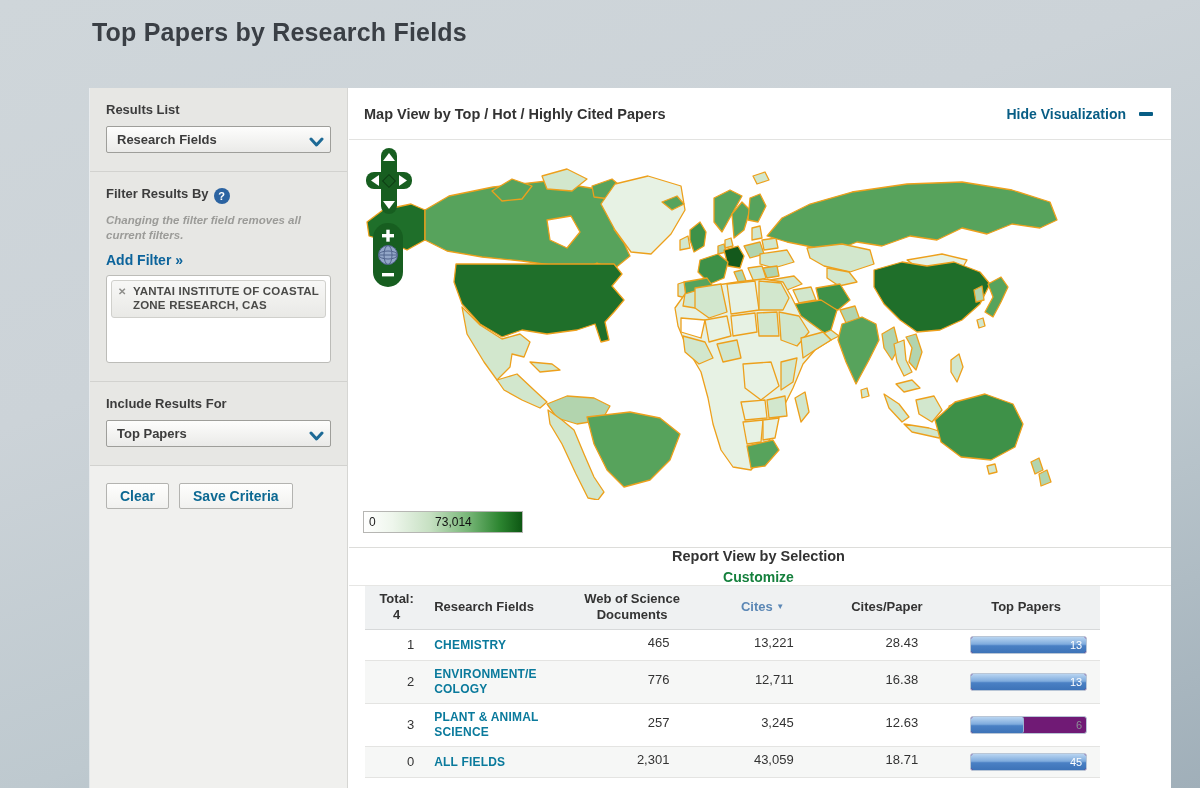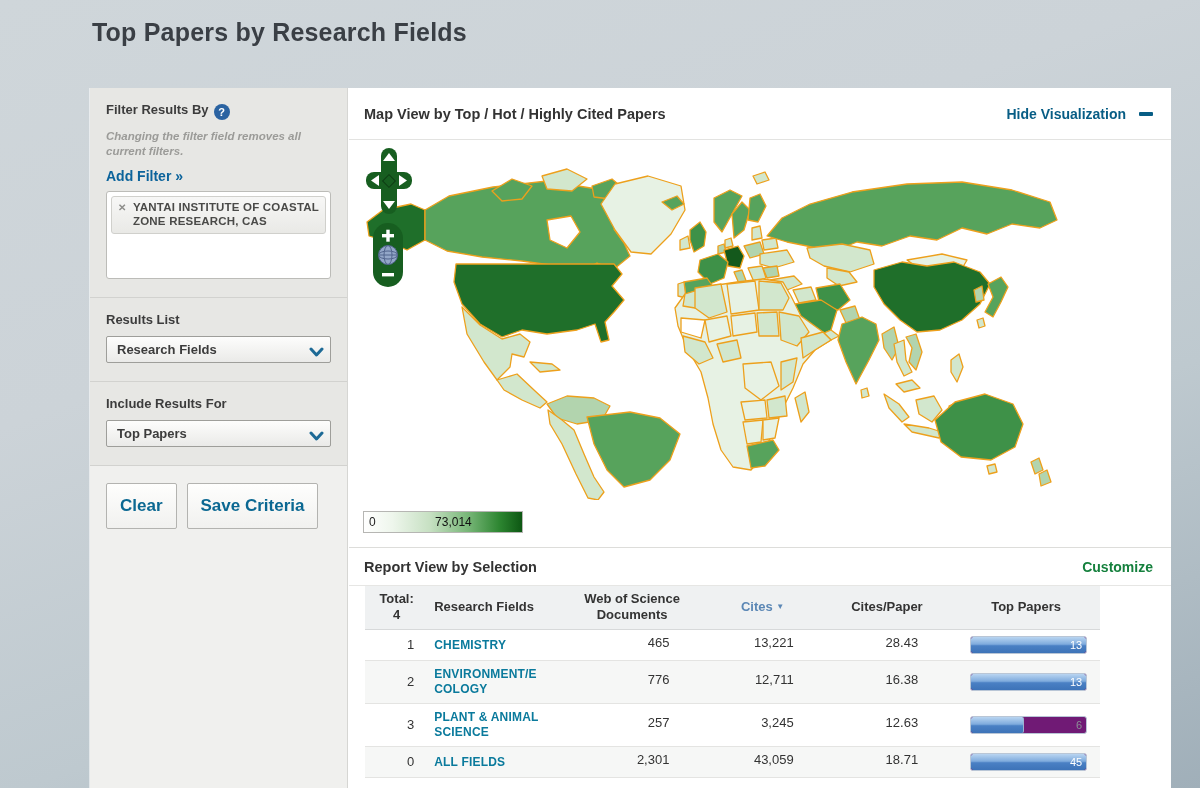--- a/index.html
+++ b/index.html
@@ -21,40 +21,40 @@
   .dropdown .dd-text { font-size:13px; font-weight:bold; color:#3c3c3c; white-space:nowrap; }
   .dd-chevron { position:absolute; right:6px; top:7px; }
   .help-icon { display:inline-block; width:16px; height:16px; border-radius:50%; background:#2b63a1; color:#fff; font-size:11px; font-weight:bold; text-align:center; line-height:16px; vertical-align:-2px; margin-left:5px; cursor:pointer; }
   .sb-note { font-size:11.5px; font-style:italic; font-weight:bold; color:#9b9b98; line-height:1.3; margin:2px 0 8px 0; }
   .add-filter { font-size:14px; font-weight:bold; color:#0b639b; text-decoration:none; display:inline-block; margin-bottom:7px; cursor:pointer; }
   .filter-box { background:#fff; border:1px solid #bcbcb8; border-radius:3px; height:88px; padding:4px; overflow:hidden; }
   .chip { position:relative; background:linear-gradient(#f7f7f6,#e9e9e6); border:1px solid #d0d0cc; border-radius:3px; padding:4px 6px 5px 21px; }
   .chip-x { position:absolute; left:6px; top:5px; font-size:10px; font-weight:bold; color:#8d8d8a; cursor:pointer; }
   .chip-label { font-size:11.5px; font-weight:bold; color:#4a4a48; line-height:1.2; letter-spacing:.2px; }
   .sb-buttons { padding:17px 16px; display:flex; gap:10px; }
-  .btn { background:linear-gradient(#fefefd,#f1f1ef); border:1px solid #b3b3b0; border-radius:2px; padding:12px 13px; font-size:17px; font-weight:bold; color:#0b6892; cursor:pointer; font-family:"Liberation Sans",sans-serif; }
+  .btn { background:linear-gradient(#fefefd,#f1f1ef); border:1px solid #b3b3b0; border-radius:2px; padding:4px 13px; font-size:14px; font-weight:bold; color:#0b6892; cursor:pointer; font-family:"Liberation Sans",sans-serif; }
 
   
   .main { position:absolute; left:259px; top:0; width:822px; height:700px; background:#fff; }
   .map-header { height:52px; display:flex; align-items:center; justify-content:space-between; padding:0 18px 0 15px; border-bottom:1px solid #e3e3e1; }
   .section-title { font-size:14.5px; font-weight:bold; color:#333; }
   .link { font-size:14px; font-weight:bold; color:#075d85; text-decoration:none; cursor:pointer; }
   .hide-viz { display:flex; align-items:center; gap:13px; }
   .minus-glyph { width:14px; height:4px; background:#075d85; border-radius:1px; display:inline-block; }
 
   .map-area { position:relative; height:407px; background:#fff; }
   .map-svg { position:absolute; left:12px; top:20px; }
 
   .map-controls { position:absolute; left:16px; top:8px; width:52px; }
   .legend { position:absolute; left:14px; bottom:14px; width:160px; height:22px; border:1px solid #b6b6b3;
     background:linear-gradient(to right,#ffffff 0%,#eef6ec 18%,#c6e0c2 42%,#77b677 66%,#2c8530 86%,#0d5713 100%); }
   .legend .lg-min { position:absolute; left:5px; top:3px; font-size:12px; color:#222; }
   .legend .lg-max { position:absolute; left:45%; top:3px; font-size:12px; color:#111; }
 
-  .report-header { height:39px; display:flex; align-items:center; justify-content:space-between; padding:0 18px 0 15px; border-top:1px solid #ddddda; border-bottom:1px solid #e6e6e4; }
+  .report-header { height:39px; display:flex; align-items:center; justify-content:space-between; padding:0 18px 0 15px; border-top:1px solid #ddddda; border-bottom:1px solid #e6e6e4;flex-direction:column; }
   .customize { color:#15803d; }
 
   
   table.report { border-collapse:collapse; margin:0 12px 0 16px; width:735px; table-layout:fixed; }
   table.report th, table.report td { font-size:13px; vertical-align:middle; }
   thead tr { background:#eff1f2; border-bottom:1px solid #d7d9da; }
   thead th { font-weight:bold; color:#333; padding:5px 4px; line-height:1.25; text-align:center; }
   th.col-total { width:62px; }
   th.col-field { width:130px; text-align:left; padding-left:6px; }
   th.col-docs  { width:140px; }
@@ -81,42 +81,42 @@
 </head>
 <body>
 
 <div class="page-title">Top Papers by Research Fields</div>
 
 <div class="card">
 
   <div class="sidebar">
 
     <div class="sb-section">
-      <div class="sb-label">
-        <span>Filter Results By</span><span class="help-icon">?</span>
-      </div>
-      <div class="sb-note">Changing the filter field removes all current filters.</div>
-      <a class="add-filter">Add Filter »</a>
-      <div class="filter-box">
-        <div class="chip">
-          <span class="chip-x">✕</span>
-          <div class="chip-label">YANTAI INSTITUTE OF COASTAL ZONE RESEARCH, CAS</div>
-        </div>
-      </div>
-    </div>
-
-    <div class="sb-section">
       <div class="sb-label">Results List</div>
       <div class="dropdown">
         <span class="dd-text">Research Fields</span>
         <span class="dd-chevron">
           <svg width="15" height="12" viewBox="0 0 15 12">
               <path d="M2 3 L7.5 9 L13 3" fill="none" stroke="#1d6a96" stroke-width="3" stroke-linecap="round" stroke-linejoin="round"></path>
             </svg>
         </span>
+      </div>
+    </div>
+
+    <div class="sb-section">
+      <div class="sb-label">
+        <span>Filter Results By</span><span class="help-icon">?</span>
+      </div>
+      <div class="sb-note">Changing the filter field removes all current filters.</div>
+      <a class="add-filter">Add Filter »</a>
+      <div class="filter-box">
+        <div class="chip">
+          <span class="chip-x">✕</span>
+          <div class="chip-label">YANTAI INSTITUTE OF COASTAL ZONE RESEARCH, CAS</div>
+        </div>
       </div>
     </div>
 
     <div class="sb-section">
       <div class="sb-label">Include Results For</div>
       <div class="dropdown">
         <span class="dd-text">Top Papers</span>
         <span class="dd-chevron">
           <svg width="15" height="12" viewBox="0 0 15 12">
               <path d="M2 3 L7.5 9 L13 3" fill="none" stroke="#1d6a96" stroke-width="3" stroke-linecap="round" stroke-linejoin="round"></path>

